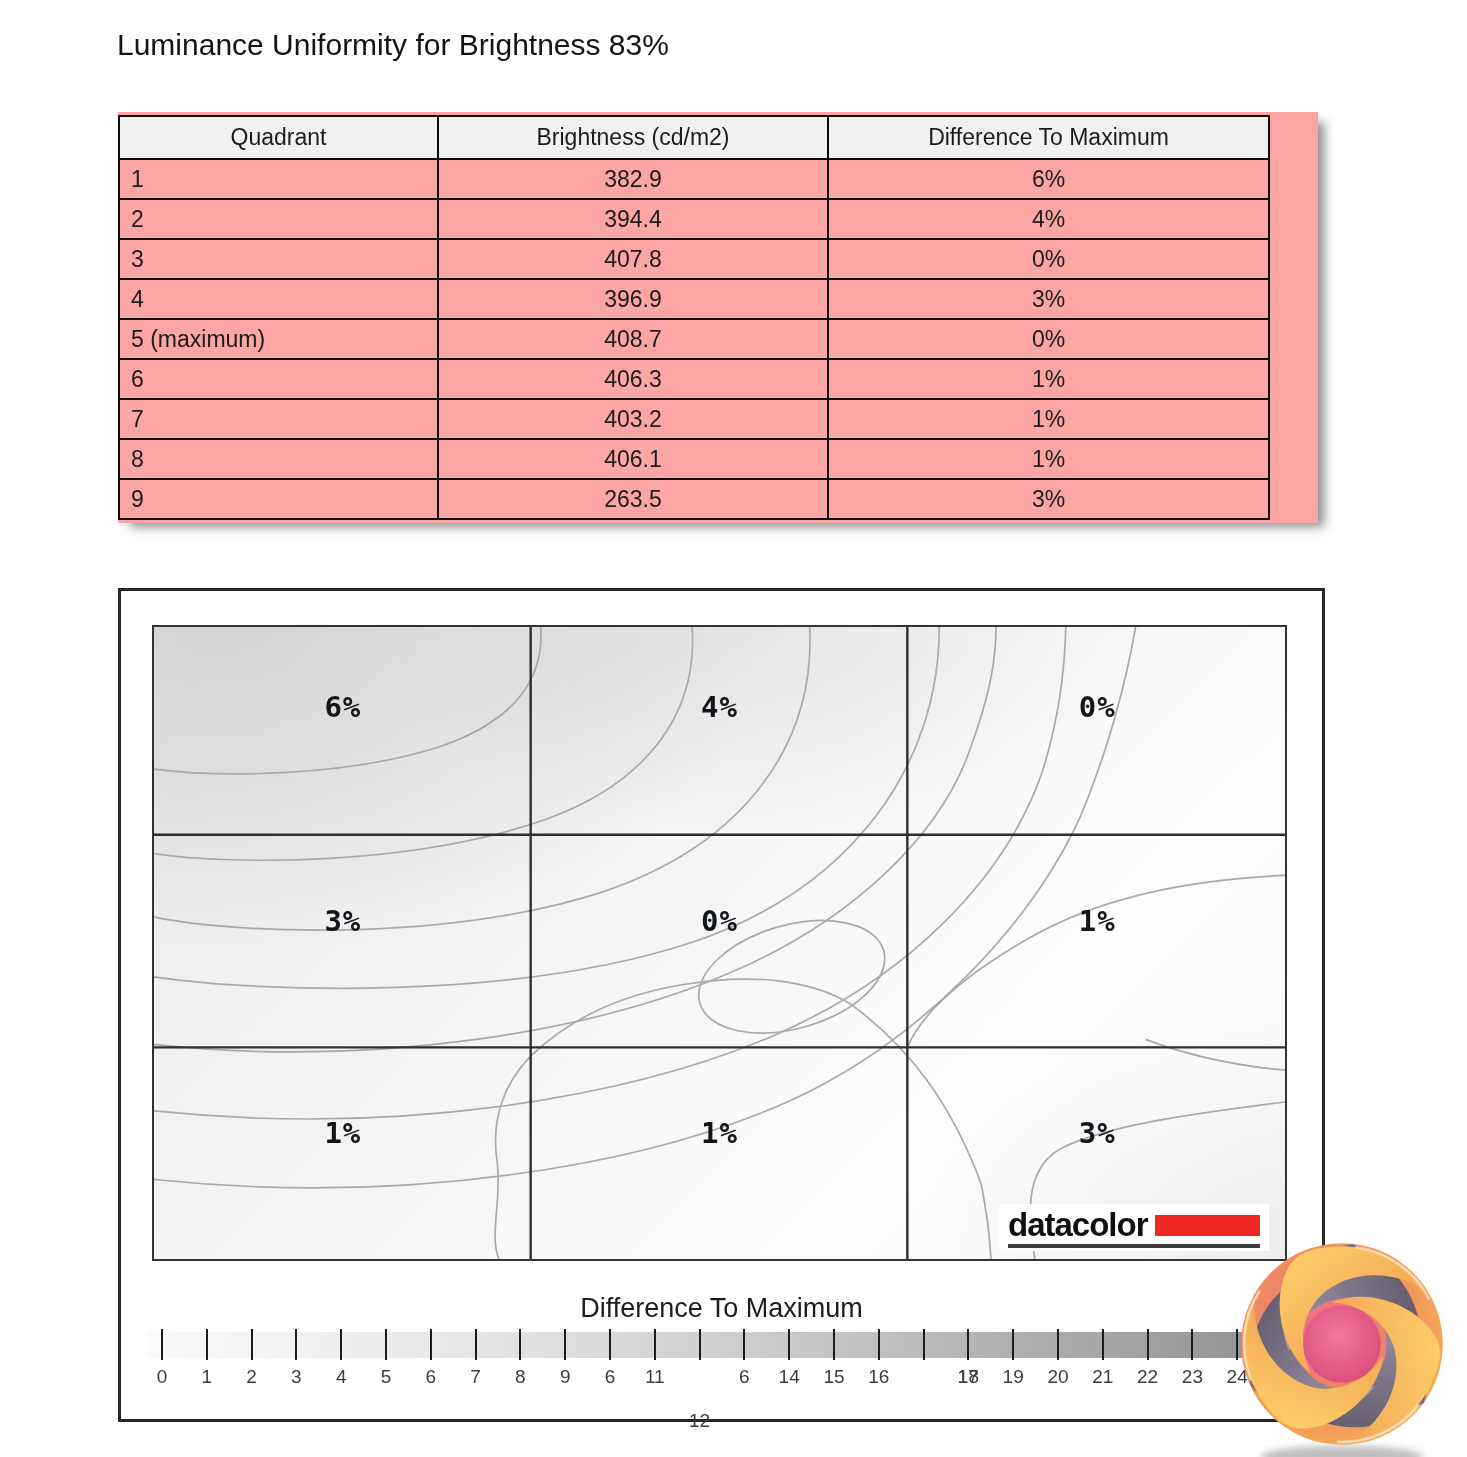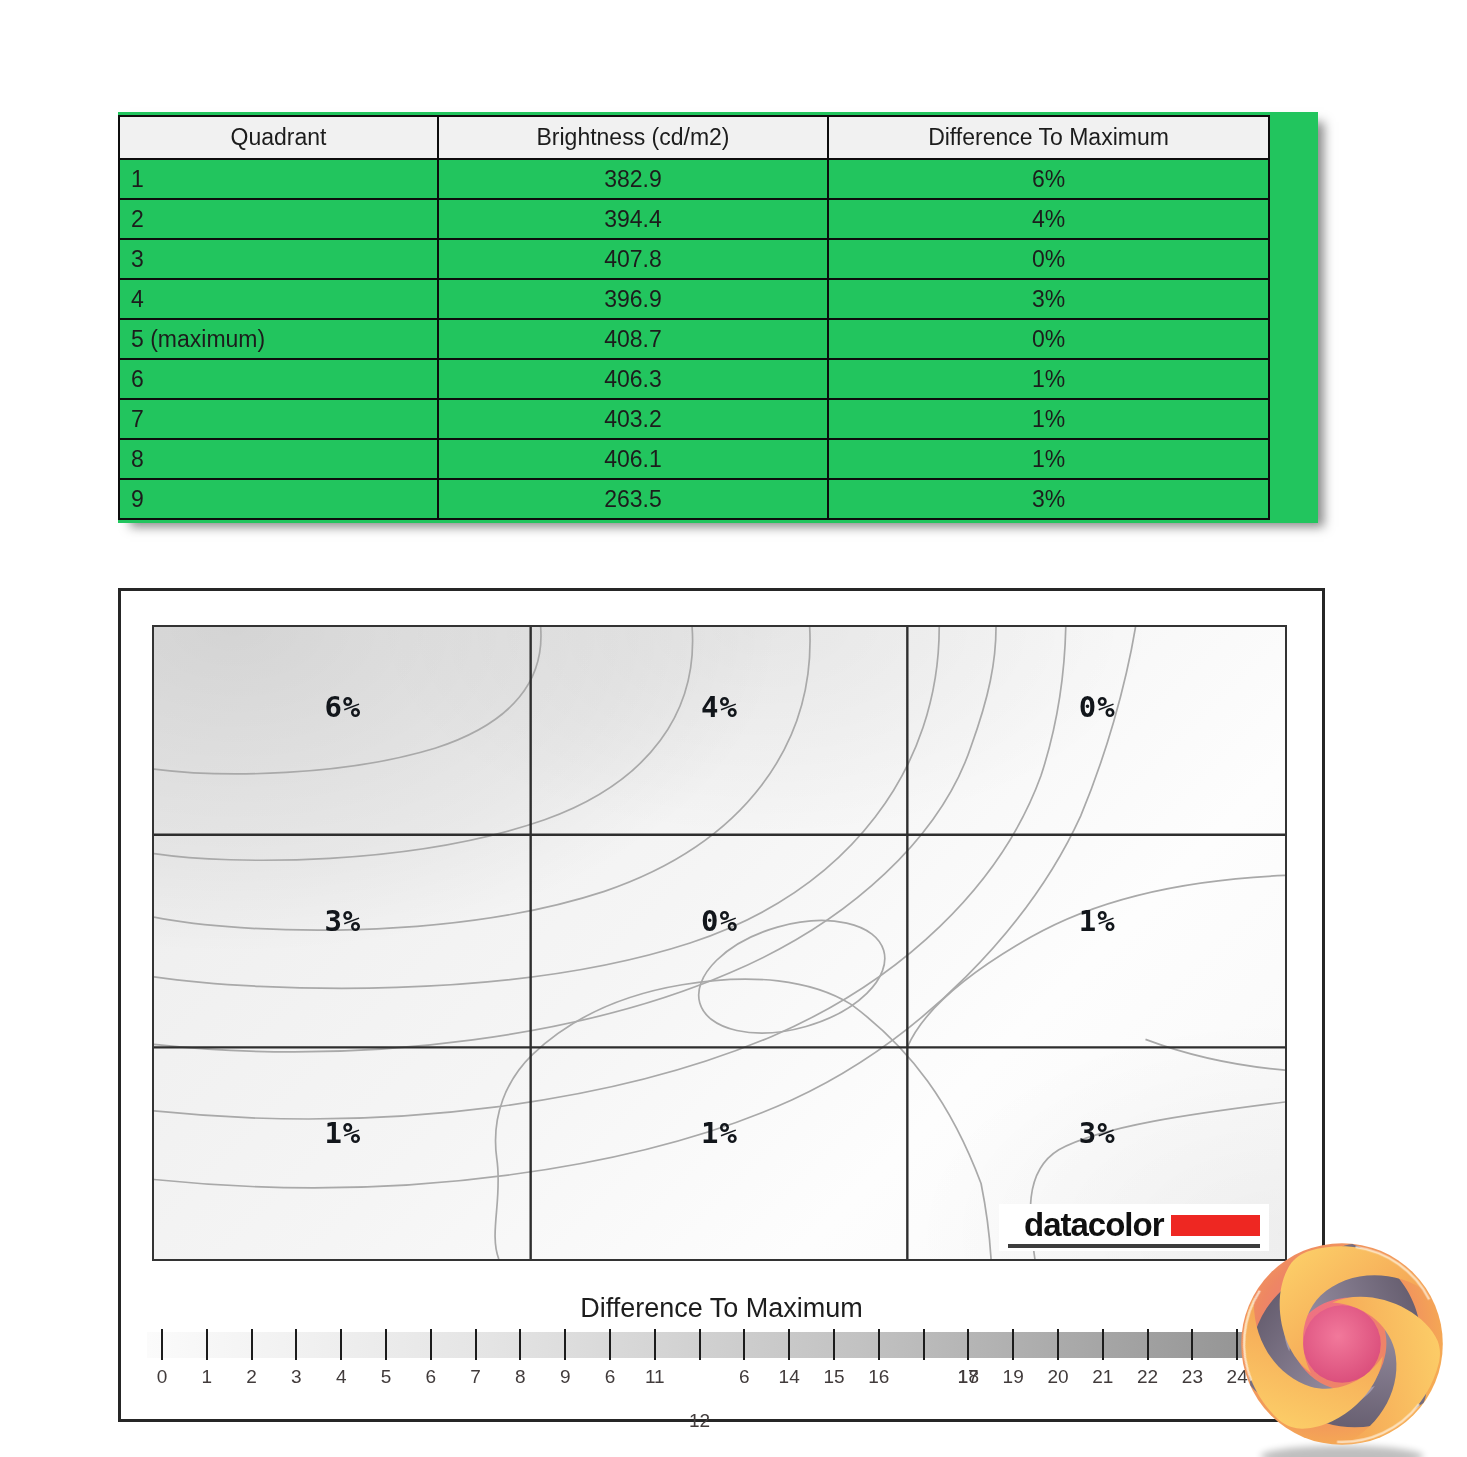--- a/index.html
+++ b/index.html
@@ -3,21 +3,21 @@
 <meta charset="utf-8">
 <style>
   html,body{margin:0;padding:0;background:#ffffff;}
   .canvas{position:relative;width:1467px;height:1457px;background:#ffffff;overflow:hidden;
           font-family:"Liberation Sans",sans-serif;}
 
   
   .title{position:absolute;left:117px;top:28px;font-size:30px;font-weight:500;color:#141414;}
 
   
-  .page{position:absolute;left:118px;top:112px;width:1200px;height:411px;background:#22c55e;
+  .page{position:absolute;left:118px;top:112px;width:1200px;height:411px;background:#fca5a5;
         box-shadow:9px 7px 10px -3px rgba(45,45,45,.55);}
   table.lum{border-collapse:collapse;margin-top:3px;table-layout:fixed;width:1150px;}
   table.lum th,table.lum td{border:2px solid #0d0d0d;font-weight:400;color:#1c1c1c;
         font-size:23px;overflow:hidden;white-space:nowrap;}
   table.lum th{height:39px;background:#f1f1f1;text-align:center;}
   table.lum td{height:36px;}
   .col-quadrant{width:319px;}
   .col-lum{width:390px;}
   .col-diff{width:441px;}
   td.c-quadrant{text-align:left;padding-left:11px;}
@@ -34,40 +34,41 @@
           linear-gradient(135deg,#ececec 0%,#f5f5f5 45%,#fdfdfd 72%,#f8f8f8 100%);}
   .plot svg.contours{position:absolute;left:0;top:0;width:100%;height:100%;display:block;}
   .cell-label{position:absolute;transform:translate(-50%,-50%);
         font-family:"DejaVu Sans Mono",monospace;font-weight:bold;font-size:29px;color:#12161b;
         letter-spacing:1px;}
 
   
   .dc-logo{position:absolute;right:16px;bottom:8px;width:252px;background:#ffffff;
            padding:4px 9px 3px 9px;}
   .dc-row{display:flex;align-items:center;}
-  .dc-text{font-weight:bold;font-size:33px;line-height:1.05;letter-spacing:-1px;color:#101010;margin-left:16px;}
+  .dc-text{font-weight:bold;font-size:33px;line-height:1.05;letter-spacing:-1px;color:#101010;}
   .dc-red{flex:1;height:21px;background:#ee2722;margin-left:7px;}
   .dc-rule{height:4px;background:#3d3d3d;margin-top:1px;}
 
   
   .scale-title{position:absolute;left:50%;transform:translateX(-50%);top:702px;
                font-size:27px;color:#1d1d1d;}
   .scale-bar{position:absolute;left:26px;top:741px;width:1148px;height:26px;
              background:linear-gradient(to right,#fbfbfb 0%,#e4e4e4 30%,#c2c2c2 62%,#8f8f8f 100%);}
   .tick{position:absolute;top:-3px;width:2px;height:31px;background:#1c1c1c;}
   .tick-label{position:absolute;top:34px;transform:translateX(-50%);font-size:19px;color:#413b3b;}
 
   
   .kitguru{position:absolute;left:1216px;top:1218px;width:252px;height:252px;z-index:5;}
 </style>
 </head>
 <body>
 
 <div class="canvas">
 
+  <div class="title">Luminance Uniformity for Brightness 83%</div>
 
   <div class="page">
     <table class="lum">
       <colgroup>
           <col class="col-quadrant">
           <col class="col-lum">
           <col class="col-diff">
         </colgroup>
       <thead>
         <tr>

